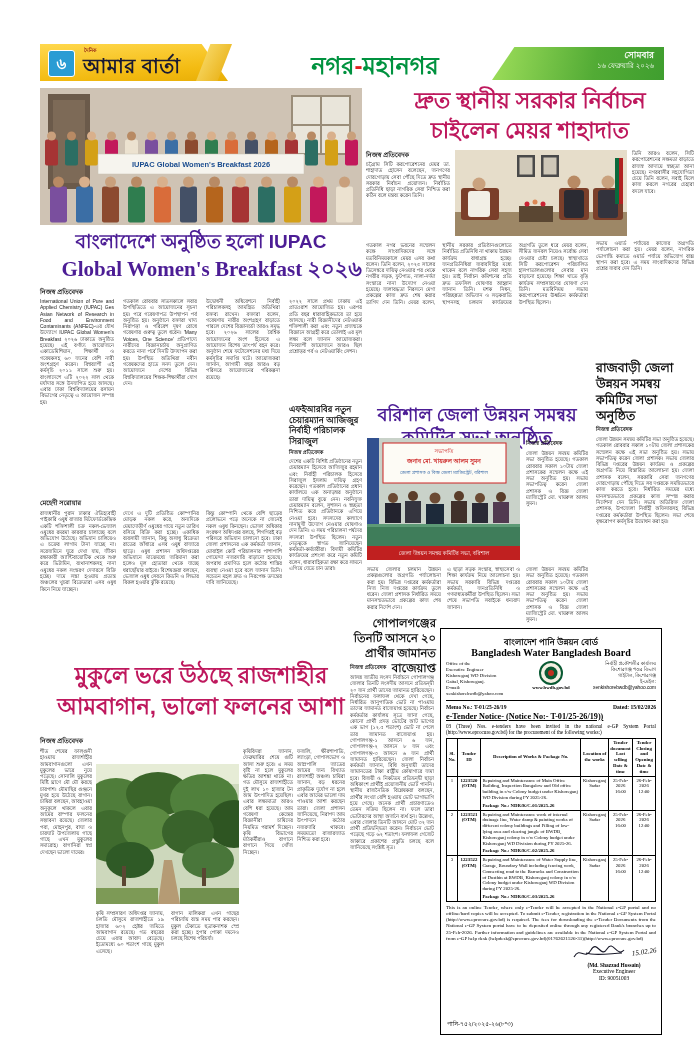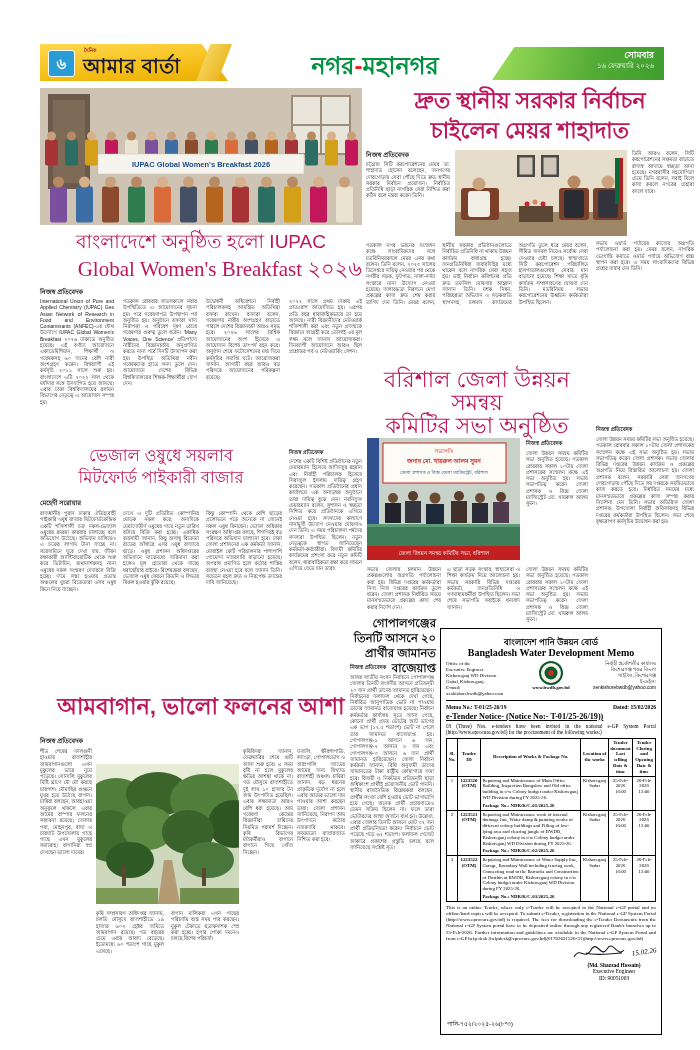--- a/index.html
+++ b/index.html
@@ -2,21 +2,21 @@
 <html lang="bn"><head>
 <meta charset="utf-8">
 <style>
   html,body{margin:0;padding:0;background:#ffffff;}
   body{font-family:"Liberation Sans", sans-serif;}
   #page{position:relative;width:700px;height:1050px;background:#fff;overflow:hidden;margin:0 auto;}
   .abs{position:absolute;}
   .t{font-size:5px;line-height:6.3px;text-align:justify;color:#1c1c1c;overflow:hidden;word-break:break-word;}
   .byline{font-size:6.5px;font-weight:bold;color:#101010;}
   .hl-red{color:#be185d;font-weight:bold;text-align:center;}
-  .hl-black{color:#be185d;font-weight:normal;text-align:center;}
+  .hl-black{color:#4c1d95;font-weight:bold;text-align:center;}
   .serif{font-family:"Liberation Serif", serif;}
   .photo{overflow:hidden;background:#d946ef;}
   svg{display:block;}
   
   #masthead-banner{left:40px;top:44px;width:188px;height:37px;background:linear-gradient(175deg,#ffd84d 0%,#f3bb12 70%,#e8ae06 100%);clip-path:polygon(0 0,86% 0,100% 100%,0 100%);}
   #masthead-accent{left:196px;top:44px;width:36px;height:37px;background:linear-gradient(120deg,#fbe27a,#e6a905);clip-path:polygon(40% 0,100% 0,60% 100%,0 100%);}
   #page-num-box{left:48px;top:50px;width:25px;height:25px;background:#2a9cd4;border:1px solid #fff;border-radius:3px;color:#fff;font-weight:bold;font-size:15px;text-align:center;line-height:25px;}
   #masthead-tagline{left:84px;top:47px;font-size:5px;color:#8a1111;font-weight:bold;}
   #masthead-name{left:83px;top:51px;font-size:20px;font-weight:bold;color:#191933;letter-spacing:.5px;}
   #section-title{left:255px;top:47px;width:240px;text-align:center;font-size:24px;font-weight:bold;color:#00923f;}
@@ -136,30 +136,30 @@
     </svg>
   </div>
   <div class="abs hl-black" style="left:40px;top:229px;width:322px;font-size:19px;line-height:25px;">বাংলাদেশে অনুষ্ঠিত হলো IUPAC</div>
   <div class="abs hl-black serif" style="left:40px;top:256px;width:322px;font-size:21px;line-height:26px;text-align:right;">Global Women's Breakfast ২০২৬</div>
   <div class="abs byline" style="left:40px;top:287px;">নিজস্ব প্রতিবেদক</div>
   <div class="abs t" style="left:40px;top:298px;width:74px;height:142px;">International Union of Pure and Applied Chemistry (IUPAC) Ges Asian Network of Research in Food and Environment Contaminants (ANFEC)-এর যৌথ উদ্যোগে IUPAC Global Women's Breakfast ২০২৬ ঢাকাতে অনুষ্ঠিত হয়েছে। এই বর্ণাঢ্য আয়োজনে একাডেমিশিয়ান, শিক্ষার্থী ও গবেষকসহ ৬০ জনের বেশি নারী অংশগ্রহণ করেন। বিশ্বব্যাপী এই কর্মসূচি ২০১১ সালে শুরু হয়। বাংলাদেশে এটি ২০২২ সাল থেকে মর্যাদার সঙ্গে উদযাপিত হয়ে আসছে। এবার ঢাকা বিশ্ববিদ্যালয়ের রসায়ন বিভাগের নেতৃত্বে এ আয়োজন সম্পন্ন হয়।</div>
   <div class="abs t" style="left:123px;top:298px;width:74px;height:142px;">গতকাল রোববার সাতসকালে সবার উপস্থিতিতে এ আয়োজনের সূচনা হয়। পরে গবেষণাপত্র উপস্থাপন পর্ব অনুষ্ঠিত হয়। অনুষ্ঠানে বক্তারা খাদ্য নিরাপত্তা ও পরিবেশ দূষণ রোধে গবেষণার গুরুত্ব তুলে ধরেন। 'Many Voices, One Science' প্রতিপাদ্যে নারীদের বিজ্ঞানচর্চায় অনুপ্রাণিত করতে নানা পর্বে দিনটি উদযাপন করা হয়। উপস্থিত অতিথিরা নবীন গবেষকদের হাতে সনদ তুলে দেন। আয়োজনে দেশের বিভিন্ন বিশ্ববিদ্যালয়ের শিক্ষক-শিক্ষার্থীরা যোগ দেন।</div>
   <div class="abs t" style="left:206px;top:298px;width:74px;height:142px;">উদ্বোধনী অধিবেশনে নির্বাহী পরিচালকসহ আমন্ত্রিত অতিথিরা বক্তব্য রাখেন। বক্তারা বলেন, গবেষণায় নারীর অংশগ্রহণ বাড়াতে পারলে দেশের বিজ্ঞানচর্চা আরও সমৃদ্ধ হবে। ২০২৬ সালের বৈশ্বিক আয়োজনের অংশ হিসেবে এ আয়োজন বিশেষ তাৎপর্য বহন করে। অনুষ্ঠান শেষে ফটোসেশনের মধ্য দিয়ে কর্মসূচির সমাপ্তি ঘটে। আয়োজকরা জানান, আগামী বছর আরও বড় পরিসরে আয়োজনের পরিকল্পনা রয়েছে।</div>
   <div class="abs t" style="left:289px;top:298px;width:73px;height:102px;">২০২২ সালে প্রথম ঢাকায় এই প্রাতঃরাশ আয়োজিত হয়। এরপর প্রতি বছর ধারাবাহিকভাবে তা হয়ে আসছে। নারী বিজ্ঞানীদের নেটওয়ার্ক শক্তিশালী করা এবং নতুন প্রজন্মকে বিজ্ঞানে আগ্রহী করে তোলাই এর মূল লক্ষ্য বলে জানান আয়োজকরা। দিনব্যাপী আয়োজনে আরও ছিল প্রশ্নোত্তর পর্ব ও নেটওয়ার্কিং সেশন।</div>
 
+  <div class="abs" style="left:289px;top:404px;width:73px;font-size:8.5px;line-height:10.5px;font-weight:bold;color:#101010;">এফইআরবির নতুন চেয়ারম্যান আজিজুর নির্বাহী পরিচালক সিরাজুল</div>
   <div class="abs byline" style="left:289px;top:449px;font-size:5.2px;">নিজস্ব প্রতিবেদক</div>
   <div class="abs t" style="left:289px;top:458px;width:73px;height:200px;">দেশের একটি বিশিষ্ট প্রতিষ্ঠানের নতুন চেয়ারম্যান হিসেবে আজিজুর রহমান এবং নির্বাহী পরিচালক হিসেবে সিরাজুল ইসলাম দায়িত্ব গ্রহণ করেছেন। গতকাল প্রতিষ্ঠানের প্রধান কার্যালয়ে এক অনাড়ম্বর অনুষ্ঠানে তারা দায়িত্ব বুঝে নেন। নবনিযুক্ত চেয়ারম্যান বলেন, সুশাসন ও স্বচ্ছতা নিশ্চিত করে প্রতিষ্ঠানকে এগিয়ে নেওয়া হবে। সদস্যদের কল্যাণে নানামুখী উদ্যোগ নেওয়ার ঘোষণাও দেন তিনি। এ সময় পরিচালনা পর্ষদের সদস্যরা উপস্থিত ছিলেন। নতুন নেতৃত্বকে স্বাগত জানিয়েছেন কর্মকর্তা-কর্মচারীরা। বিদায়ী কমিটির কার্যক্রমের প্রশংসা করে নতুন কমিটি বলেন, ধারাবাহিকতা রক্ষা করে সামনে এগিয়ে যেতে চান তারা।</div>
 
-  <div class="abs hl-black" style="left:40px;top:444px;width:242px;font-size:16.5px;line-height:22px;"><span>ভেজাল ওষুধে সয়লাব</span><br><span>মিটফোর্ড পাইকারী বাজার</span></div>
   <div class="abs byline" style="left:40px;top:498px;">মেহেদী সরোয়ার</div>
   <div class="abs t" style="left:40px;top:510px;width:76px;height:146px;">রাজধানীর পুরান ঢাকার ঐতিহ্যবাহী পাইকারি ওষুধ বাজার মিটফোর্ডকেন্দ্রিক একটি শক্তিশালী চক্র নকল-ভেজাল ওষুধের রমরমা কারবার চালাচ্ছে বলে অভিযোগ উঠেছে। অভিযান চালিয়েও এ চক্রের লাগাম টানা যাচ্ছে না। সরেজমিনে ঘুরে দেখা যায়, জীবন রক্ষাকারী অ্যান্টিবায়োটিক থেকে শুরু করে ভিটামিন, ব্যথানাশকসহ নানা ওষুধের নকল সংস্করণ দেদারসে বিক্রি হচ্ছে। দামে সস্তা হওয়ায় প্রত্যন্ত অঞ্চলের খুচরা বিক্রেতারা এসব ওষুধ কিনে নিয়ে যাচ্ছেন।</div>
   <div class="abs t" style="left:123px;top:510px;width:76px;height:146px;">দেখে এ দুটি প্রতিষ্ঠিত কোম্পানির মোড়ক নকল করে, অন্যদিকে মেয়াদোত্তীর্ণ ওষুধের গায়ে নতুন তারিখ বসিয়ে বিক্রি করা হচ্ছে। একাধিক ব্যবসায়ী জানান, কিছু অসাধু বিক্রেতা রাতের আঁধারে এসব ওষুধ বাজারে ছাড়ে। ওষুধ প্রশাসন অধিদপ্তরের অভিযানে মাঝেমধ্যে জরিমানা করা হলেও মূল হোতারা থেকে যাচ্ছে ধরাছোঁয়ার বাইরে। বিশেষজ্ঞরা বলছেন, ভেজাল ওষুধ সেবনে কিডনি ও লিভার বিকল হওয়ার ঝুঁকি রয়েছে।</div>
   <div class="abs t" style="left:206px;top:510px;width:76px;height:146px;">কিন্তু কোম্পানি থেকে বেশি ছাড়ের প্রলোভনে পড়ে অনেকে না জেনেই নকল ওষুধ কিনছেন। ভোক্তা অধিকার সংরক্ষণ অধিদপ্তর বলছে, শিগগিরই বড় পরিসরে অভিযান চালানো হবে। ঢাকা জেলা প্রশাসনের এক কর্মকর্তা জানান, মোবাইল কোর্ট পরিচালনার পাশাপাশি গোয়েন্দা নজরদারি বাড়ানো হয়েছে। অপরাধ প্রমাণিত হলে কঠোর শাস্তির ব্যবস্থা নেওয়া হবে বলে জানান তিনি। সচেতন মহল দ্রুত ও নিরপেক্ষ তদন্তের দাবি জানিয়েছে।</div>
 
-  <div class="abs hl-red" style="left:40px;top:660px;width:322px;font-size:22.5px;line-height:31px;"><br><span>আমবাগান, ভালো ফলনের আশা</span></div>
+  <div class="abs hl-red" style="left:40px;top:660px;width:322px;font-size:22.5px;line-height:31px;"><span>মুকুলে ভরে উঠছে রাজশাহীর</span><br><span>আমবাগান, ভালো ফলনের আশা</span></div>
   <div class="abs byline" style="left:40px;top:736px;">নিজস্ব প্রতিবেদক</div>
   <div class="abs t" style="left:40px;top:748px;width:52px;height:294px;">শীত শেষের ফাল্গুনী হাওয়ায় রাজশাহীর আমবাগানগুলো এখন মুকুলের ভারে নুয়ে পড়েছে। সোনালি মুকুলের মিষ্টি ঘ্রাণে মৌ মৌ করছে চারপাশ। মৌমাছির গুঞ্জনে মুখর হয়ে উঠেছে বাগান। চাষিরা বলছেন, আবহাওয়া অনুকূলে থাকলে এবার আমের বাম্পার ফলনের সম্ভাবনা রয়েছে। জেলার পবা, মোহনপুর, বাঘা ও চারঘাট উপজেলায় গাছে গাছে এখন মুকুলের সমারোহ। বাগানিরা স্বপ্ন দেখছেন ভালো দামের।</div>
   <div class="abs photo" style="left:96px;top:764px;width:143px;height:140px;">
     <svg width="143" height="140" viewBox="0 0 143 140">
       <rect width="143" height="140" fill="#cdd8bc"></rect>
       <rect width="143" height="20" fill="#e6ecd6"></rect>
       <ellipse cx="20" cy="38" rx="30" ry="24" fill="#4f7d3a"></ellipse>
       <ellipse cx="62" cy="30" rx="32" ry="22" fill="#3a6429"></ellipse>
       <ellipse cx="108" cy="36" rx="34" ry="26" fill="#50803c"></ellipse>
       <ellipse cx="138" cy="60" rx="26" ry="24" fill="#2e5522"></ellipse>
@@ -205,21 +205,21 @@
       <rect x="143" y="40" width="20" height="28" rx="3" fill="#33333d"></rect>
       <rect x="160" y="8" width="8" height="46" fill="#0a6a3c"></rect>
         <rect x="164" y="8" width="4" height="46" fill="#b22222"></rect>
     </svg>
   </div>
   <div class="abs t" style="left:366px;top:161px;width:84px;height:75px;">চট্টগ্রাম সিটি করপোরেশনের মেয়র ডা. শাহাদাত হোসেন বলেছেন, জনগণের দোরগোড়ায় সেবা পৌঁছে দিতে দ্রুত স্থানীয় সরকার নির্বাচন প্রয়োজন। নির্বাচিত প্রতিনিধি ছাড়া নাগরিক সেবা নিশ্চিত করা কঠিন বলে মন্তব্য করেন তিনি।</div>
   <div class="abs t" style="left:632px;top:150px;width:62px;height:86px;">তিনি আরও বলেন, সিটি করপোরেশনের সক্ষমতা বাড়াতে রাজস্ব আদায়ে স্বচ্ছতা আনা হয়েছে। নগরবাসীর সহযোগিতা চেয়ে তিনি বলেন, সবাই মিলে কাজ করলে নগরের চেহারা বদলে যাবে।</div>
   <div class="abs t cols3" style="left:366px;top:242px;width:222px;height:138px;">গতকাল নগর ভবনের সম্মেলন কক্ষে সাংবাদিকদের সঙ্গে মতবিনিময়কালে মেয়র এসব কথা বলেন। তিনি বলেন, ২০২৫ সালের ডিসেম্বরে দায়িত্ব নেওয়ার পর থেকে নগরীর সড়ক, ফুটপাত, নালা-নর্দমা সংস্কারে নানা উদ্যোগ নেওয়া হয়েছে। জলাবদ্ধতা নিরসনে মেগা প্রকল্পের কাজ দ্রুত শেষ করার তাগিদ দেন তিনি। মেয়র বলেন, স্থানীয় সরকার প্রতিষ্ঠানগুলোতে নির্বাচিত প্রতিনিধি না থাকায় উন্নয়ন কার্যক্রম বাধাগ্রস্ত হচ্ছে। জনপ্রতিনিধিরা জবাবদিহির মধ্যে থাকেন বলে নাগরিক সেবা সহজ হয়। তাই নির্বাচন কমিশনের প্রতি দ্রুত তফসিল ঘোষণার আহ্বান জানান তিনি। মশক নিধন, পরিচ্ছন্নতা অভিযান ও সড়কবাতি স্থাপনসহ চলমান কার্যক্রমের অগ্রগতি তুলে ধরে মেয়র বলেন, সীমিত জনবল নিয়েও সর্বোচ্চ সেবা দেওয়ার চেষ্টা চলছে। স্বাস্থ্যখাতে সিটি করপোরেশন পরিচালিত হাসপাতালগুলোর সেবার মান বাড়ানো হয়েছে। শিক্ষা খাতে বৃত্তি কার্যক্রম সম্প্রসারণের ঘোষণা দেন তিনি। মতবিনিময় সভায় করপোরেশনের ঊর্ধ্বতন কর্মকর্তারা উপস্থিত ছিলেন।</div>
   <div class="abs t" style="left:596px;top:240px;width:98px;height:114px;">সভায় ওয়ার্ড পর্যায়ের কাজের অগ্রগতি পর্যালোচনা করা হয়। মেয়র বলেন, নাগরিক ভোগান্তি কমাতে ওয়ার্ড পর্যায়ে অভিযোগ বাক্স স্থাপন করা হবে। এ সময় সাংবাদিকদের বিভিন্ন প্রশ্নের জবাব দেন তিনি।</div>
 
-  <div class="abs hl-black" style="left:366px;top:368px;width:222px;font-size:22px;line-height:23px;"><span>বরিশাল জেলা উন্নয়ন সমন্বয়</span><br><span>কমিটির সভা অনুষ্ঠিত</span></div>
+  <div class="abs hl-black" style="left:366px;top:404px;width:222px;font-size:18px;line-height:23px;"><span>বরিশাল জেলা উন্নয়ন সমন্বয়</span><br><span>কমিটির সভা অনুষ্ঠিত</span></div>
   <div class="abs photo" style="left:367px;top:438px;width:153px;height:122px;">
     <svg width="153" height="122" viewBox="0 0 153 122">
       <rect width="153" height="122" fill="#c9d2c9"></rect>
       <rect width="12" height="122" fill="#31508f"></rect>
       <rect x="16" y="5" width="123" height="40" fill="#fdfbf5" stroke="#cc2222" stroke-width="1"></rect>
       <text x="77" y="15" text-anchor="middle" font-size="5.5" fill="#cc2222">সভাপতি</text>
       <text x="77" y="25" text-anchor="middle" font-size="6" font-weight="bold" fill="#cc2222">জনাব মো. খায়রুল আলম সুমন</text>
       <text x="77" y="36" text-anchor="middle" font-size="4.6" fill="#15509a">জেলা প্রশাসক ও বিজ্ঞ জেলা ম্যাজিস্ট্রেট, বরিশাল</text>
       <g>
         <circle cx="26" cy="60" r="5" fill="#6b4a34"></circle>
@@ -240,30 +240,31 @@
       <rect x="0" y="108" width="153" height="14" fill="#c02020"></rect>
       <text x="77" y="117" text-anchor="middle" font-size="5.5" fill="#ffffff">জেলা উন্নয়ন সমন্বয় কমিটির সভা, বরিশাল</text>
     </svg>
   </div>
   <div class="abs byline" style="left:526px;top:440px;font-size:5.5px;">নিজস্ব প্রতিবেদক</div>
   <div class="abs t" style="left:526px;top:450px;width:62px;height:110px;">জেলা উন্নয়ন সমন্বয় কমিটির সভা অনুষ্ঠিত হয়েছে। গতকাল রোববার সকাল ১০টায় জেলা প্রশাসকের সম্মেলন কক্ষে এই সভা অনুষ্ঠিত হয়। সভায় সভাপতিত্ব করেন জেলা প্রশাসক ও বিজ্ঞ জেলা ম্যাজিস্ট্রেট মো. খায়রুল আলম সুমন।</div>
   <div class="abs t" style="left:367px;top:566px;width:74px;height:96px;">সভায় জেলার চলমান উন্নয়ন প্রকল্পগুলোর অগ্রগতি পর্যালোচনা করা হয়। বিভিন্ন দপ্তরের কর্মকর্তারা নিজ নিজ দপ্তরের কার্যক্রম তুলে ধরেন। জেলা প্রশাসক নির্ধারিত সময়ে মানসম্মতভাবে প্রকল্পের কাজ শেষ করার নির্দেশ দেন।</div>
   <div class="abs t" style="left:447px;top:566px;width:73px;height:96px;">এ ছাড়া সড়ক সংস্কার, স্বাস্থ্যসেবা ও শিক্ষা কার্যক্রম নিয়ে আলোচনা হয়। সভায় সরকারি বিভিন্ন দপ্তরের কর্মকর্তা, জনপ্রতিনিধি ও গণমাধ্যমকর্মীরা উপস্থিত ছিলেন। সভা শেষে সভাপতি সবাইকে ধন্যবাদ জানান।</div>
   <div class="abs t" style="left:526px;top:566px;width:62px;height:96px;">জেলা উন্নয়ন সমন্বয় কমিটির সভা অনুষ্ঠিত হয়েছে। গতকাল রোববার সকাল ১০টায় জেলা প্রশাসকের সম্মেলন কক্ষে এই সভা অনুষ্ঠিত হয়। সভায় সভাপতিত্ব করেন জেলা প্রশাসক ও বিজ্ঞ জেলা ম্যাজিস্ট্রেট মো. খায়রুল আলম সুমন।</div>
 
+  <div class="abs" style="left:596px;top:360px;width:100px;font-size:12.5px;line-height:16px;font-weight:bold;color:#101010;">রাজবাড়ী জেলা উন্নয়ন সমন্বয় কমিটির সভা অনুষ্ঠিত</div>
   <div class="abs byline" style="left:596px;top:426px;font-size:5.5px;">নিজস্ব প্রতিবেদক</div>
   <div class="abs t" style="left:596px;top:436px;width:98px;height:224px;">জেলা উন্নয়ন সমন্বয় কমিটির সভা অনুষ্ঠিত হয়েছে। গতকাল রোববার সকাল ১০টায় জেলা প্রশাসকের সম্মেলন কক্ষে এই সভা অনুষ্ঠিত হয়। সভায় সভাপতিত্ব করেন জেলা প্রশাসক। সভায় জেলার বিভিন্ন দপ্তরের উন্নয়ন কার্যক্রম ও প্রকল্পের অগ্রগতি নিয়ে বিস্তারিত আলোচনা হয়। জেলা প্রশাসক বলেন, সরকারি সেবা জনগণের দোরগোড়ায় পৌঁছে দিতে সব দপ্তরকে সমন্বিতভাবে কাজ করতে হবে। নির্ধারিত সময়ের মধ্যে মানসম্মতভাবে প্রকল্পের কাজ সম্পন্ন করার নির্দেশনা দেন তিনি। সভায় অতিরিক্ত জেলা প্রশাসক, উপজেলা নির্বাহী অফিসারসহ বিভিন্ন দপ্তরের কর্মকর্তারা উপস্থিত ছিলেন। সভা শেষে বৃক্ষরোপণ কর্মসূচির উদ্বোধন করা হয়।</div>
 
   <div class="abs" style="left:350px;top:616px;width:86px;font-size:11.5px;line-height:15px;font-weight:bold;color:#101010;text-align:right;">গোপালগঞ্জের তিনটি আসনে ২০ প্রার্থীর জামানত বাজেয়াপ্ত</div>
   <div class="abs byline" style="left:350px;top:664px;font-size:5.5px;">নিজস্ব প্রতিবেদক</div>
   <div class="abs t" style="left:350px;top:674px;width:84px;height:368px;">আসন্ন জাতীয় সংসদ নির্বাচনে গোপালগঞ্জ জেলার তিনটি সংসদীয় আসনে প্রতিদ্বন্দ্বী ২০ জন প্রার্থী তাদের জামানত হারিয়েছেন। নির্বাচনের ফলাফল থেকে দেখা গেছে, নির্ধারিত আনুপাতিক ভোট না পাওয়ায় তাদের জামানত বাজেয়াপ্ত হয়েছে। নির্বাচন কর্মকর্তার কার্যালয় সূত্রে জানা গেছে, কোনো প্রার্থী প্রদত্ত ভোটের আট ভাগের এক ভাগ (১২.৫ শতাংশ) ভোট না পেলে তার জামানত বাজেয়াপ্ত হয়। গোপালগঞ্জ-১ আসনে ৬ জন, গোপালগঞ্জ-২ আসনে ৮ জন এবং গোপালগঞ্জ-৩ আসনে ৬ জন প্রার্থী জামানত হারিয়েছেন। জেলা নির্বাচন কর্মকর্তা জানান, বিধি অনুযায়ী তাদের জামানতের টাকা রাষ্ট্রীয় কোষাগারে জমা হবে। বিজয়ী ও নিকটতম প্রতিদ্বন্দ্বী ছাড়া অধিকাংশ প্রার্থীই প্রয়োজনীয় ভোট পাননি। স্থানীয় রাজনৈতিক বিশ্লেষকরা বলছেন, প্রার্থীর সংখ্যা বেশি হওয়ায় ভোট ভাগাভাগি হয়ে গেছে। অনেক প্রার্থী প্রচারণাতেও তেমন সক্রিয় ছিলেন না। ফলে তারা ভোটারদের আস্থা অর্জনে ব্যর্থ হন। উল্লেখ্য, এবার জেলার তিনটি আসনে মোট ৩২ জন প্রার্থী প্রতিদ্বন্দ্বিতা করেন। নির্বাচনে ভোট পড়েছে গড়ে ৬২ শতাংশ। ফলাফল গেজেট আকারে প্রকাশের প্রস্তুতি চলছে বলে জানিয়েছে সংশ্লিষ্ট সূত্র।</div>
 
   <div class="abs" id="tender-box">
     <div class="orgbn">বাংলাদেশ পানি উন্নয়ন বোর্ড</div>
-    <div class="orgen">Bangladesh Water Development Memo</div>
+    <div class="orgen">Bangladesh Water Bangladesh Board</div>
     <div id="tender-head">
       <div class="blk">
         <div>Office of the</div>
         <div>Executive Engineer</div>
         <div>Kishoreganj WD Division</div>
         <div>Gaital, Kishoreganj.</div>
         <div>E-mail: xenkishorebwdb@yahoo.com</div>
       </div>
       <div class="mid">
         <svg width="24" height="24" viewBox="0 0 24 24" style="margin:0 auto;">

